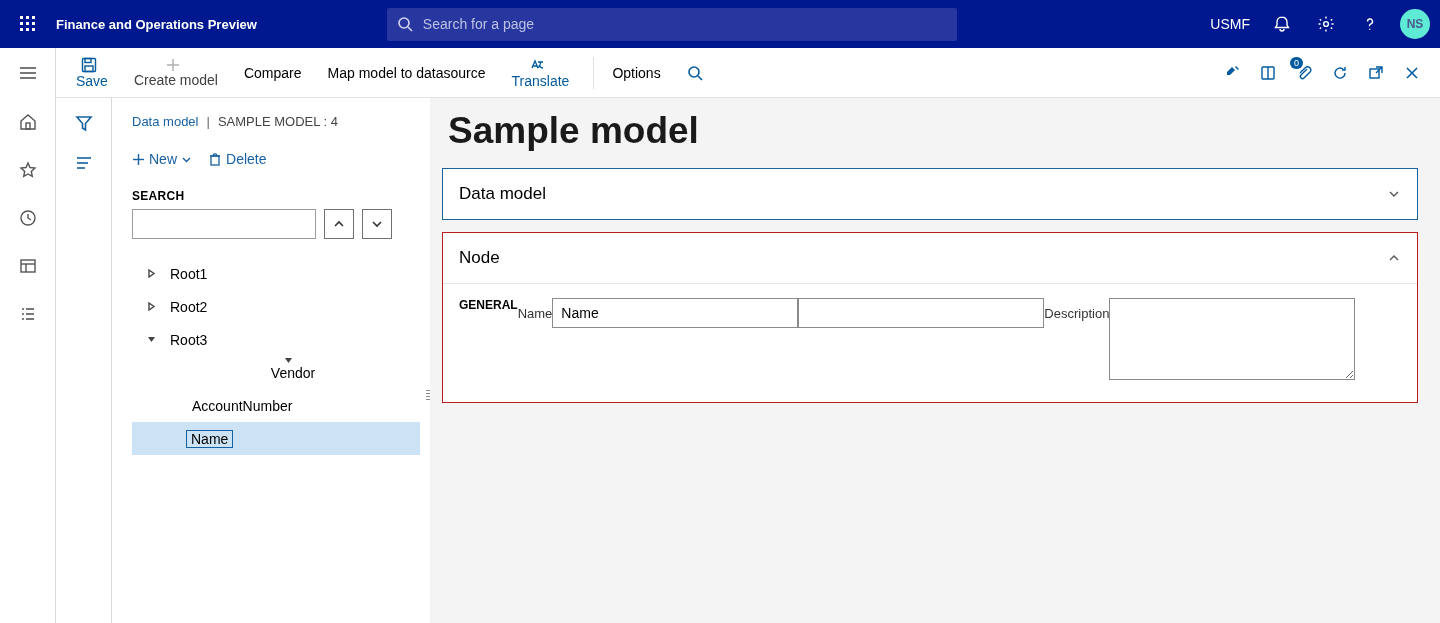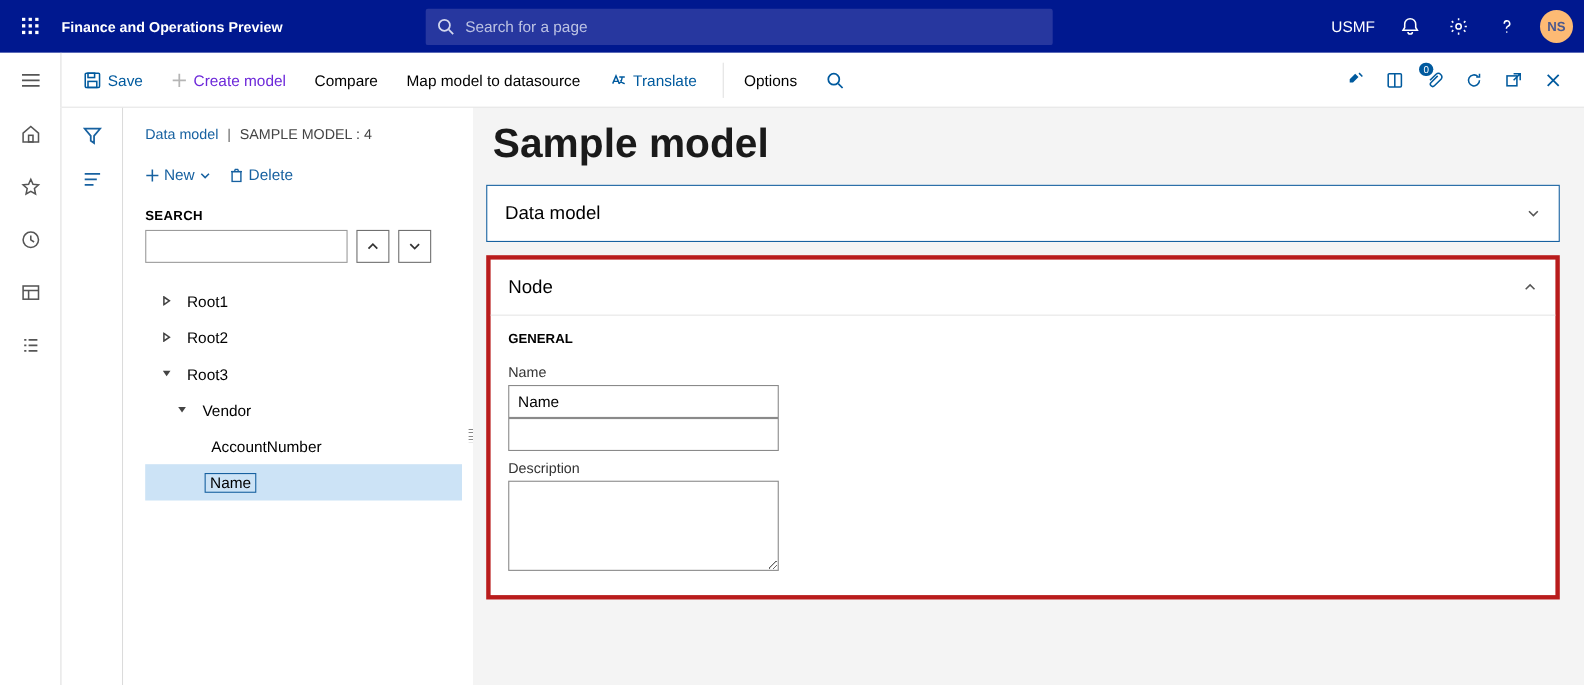--- a/index.html
+++ b/index.html
@@ -10,30 +10,30 @@
   .suite-header { height: 48px; background: #00188F; color: #fff; display: flex; align-items: center; padding: 0 10px 0 10px; }
   .waffle { width: 36px; height: 48px; display: flex; align-items: center; justify-content: center; }
   .app-title { font-size: 13px; font-weight: 600; margin-left: 10px; white-space: nowrap; }
   .search-wrap { flex: 0 0 570px; margin-left: 130px; }
   .search-box { height: 33px; background: #27379F; border-radius: 2px; display: flex; align-items: center; padding: 0 10px; color: #CFD3EB; }
   .search-box svg { margin-right: 10px; }
   .search-box .ph { font-size: 14px; color: #BCC2E3; }
   .hdr-spacer { flex: 1; }
   .legal-entity { font-size: 14px; font-weight: 500; margin: 0 10px; }
   .hdr-icon { width: 44px; height: 48px; display: flex; align-items: center; justify-content: center; }
-  .avatar { width: 30px; height: 30px; border-radius: 50%; background: #fdba74; color: #4B598F; font-size: 12px; font-weight: 600; display: flex; align-items: center; justify-content: center; margin-left: 8px; }
+  .avatar { width: 30px; height: 30px; border-radius: 50%; background: #5eead4; color: #4B598F; font-size: 12px; font-weight: 600; display: flex; align-items: center; justify-content: center; margin-left: 8px; }
 
   
   .action-row { display: flex; height: 50px; }
   .left-rail-top { width: 56px; border-right: 1px solid #D8D8D8; display: flex; align-items: center; justify-content: center; background: #fff; }
   .action-pane { flex: 1; display: flex; align-items: center; padding: 0 10px; border-bottom: 1px solid #E1E1E1; background: #fff; }
-  .act-btn { display: flex; align-items: center; font-size: 14px; padding: 6px 10px; margin-right: 6px; cursor: pointer; }
+  .act-btn { display: flex; align-items: center; font-size: 14px; padding: 6px 10px; margin-right: 6px; cursor: pointer; flex-direction: column; }
   .act-btn svg { margin-right: 6px; }
   .blue { color: #005A9E; }
-  .muted { color: #6d28d9; }
+  .muted { color: #404040; }
   .act-divider { width: 1px; height: 32px; background: #E1E1E1; margin: 0 8px; }
   .act-spacer { flex: 1; }
   .act-icon { width: 36px; height: 40px; display: flex; align-items: center; justify-content: center; color: #005A9E; position: relative; }
   .badge { position: absolute; top: 4px; left: 4px; background: #005A9E; color: #fff; border-radius: 8px; font-size: 9px; padding: 0 4px; line-height: 12px; }
 
   
   .body { display: flex; height: 525px; }
   .left-rail { width: 56px; border-right: 1px solid #D8D8D8; display: flex; flex-direction: column; align-items: center; background: #fff; }
   .rail-item { width: 48px; height: 48px; display: flex; align-items: center; justify-content: center; color: #3A3A3A; }
 
@@ -47,35 +47,35 @@
   .tree-toolbar { display: flex; align-items: center; gap: 16px; margin-top: 22px; color: #1761A0; font-size: 14px; }
   .tree-toolbar .tbtn { display: flex; align-items: center; gap: 4px; cursor: pointer; }
   .search-label { font-size: 12px; font-weight: 700; margin-top: 22px; letter-spacing: .3px; }
   .search-row { display: flex; gap: 8px; margin-top: 6px; align-items: center; }
   .search-input { width: 184px; height: 30px; border: 1px solid #9B9B9B; }
   .sq-btn { width: 30px; height: 30px; border: 1px solid #707070; display: flex; align-items: center; justify-content: center; }
   .tree { margin-top: 18px; font-size: 14px; }
   .tree-row { display: flex; align-items: center; height: 33px; padding-left: 10px; }
   .tree-row .exp { width: 18px; display: flex; justify-content: center; color: #444; }
   .lvl0 { padding-left: 10px; }
-  .lvl1 { padding-left: 24px; }
+  .lvl1 { padding-left: 24px; flex-direction: column; }
   .lvl2 { padding-left: 54px; }
   .lvl2b { padding-left: 60px; }
   .sel-row { background: #CCE3F6; }
   .sel-label { border: 1px solid #1761A0; padding: 0 4px; margin-left: 0; }
   .drag-grip { position: absolute; right: 0; top: 292px; width: 4px; height: 12px; background: repeating-linear-gradient(#888, #888 1px, transparent 1px, transparent 3px); }
 
   .main-pane { flex: 1; background: #F4F4F4; padding: 12px 22px 20px 12px; overflow: hidden; }
   .page-title { font-size: 37px; font-weight: 600; margin: 0 0 16px 6px; color: #1A1A1A; }
-  .panel { background: #fff; border: 4px solid #b91c1c; margin-bottom: 12px; }
+  .panel { background: #fff; border: 1px solid #b91c1c; margin-bottom: 12px; }
   .panel.sel { border: 1px solid #1761A0; }
   .panel-head { height: 50px; display: flex; align-items: center; justify-content: space-between; padding: 0 16px; font-size: 17px; }
   .panel-body { border-top: 1px solid #E6E6E6; padding: 14px 16px 22px 16px; display: flex; gap: 60px; }
   .sect-title { font-size: 12px; font-weight: 700; margin-bottom: 8px; }
-  .field-col { display: flex; flex-direction: column; }
+  .field-col { display: flex; flex-direction: row; }
   .fld-label { font-size: 13px; margin: 8px 0 4px 0; color: #333; }
   .text-input { width: 246px; height: 30px; border: 1px solid #8A8A8A; padding: 0 8px; font-size: 14px; }
   .textarea { width: 246px; height: 82px; border: 1px solid #8A8A8A; }
   .select { width: 182px; height: 30px; border: 1px solid #8A8A8A; display: flex; align-items: center; justify-content: space-between; padding: 0 8px; font-size: 14px; }
 </style>
 </head>
 <body>
 
 <div class="suite-header">
   <div class="waffle">

